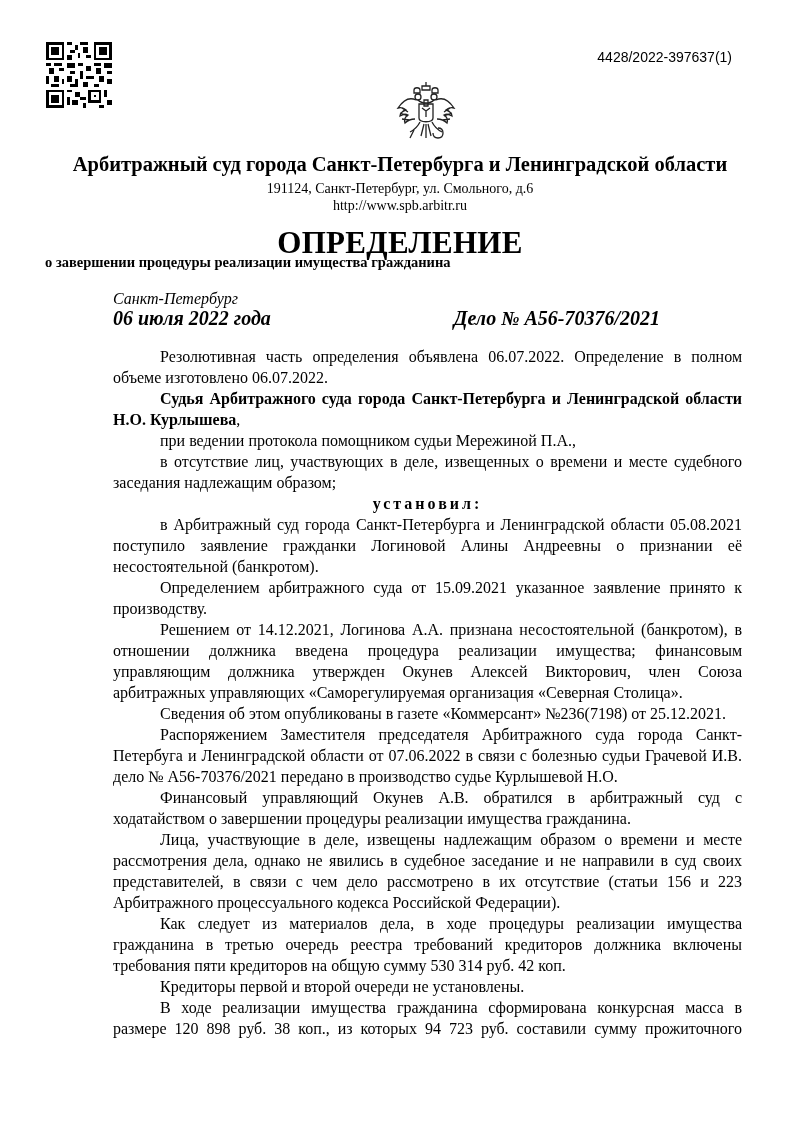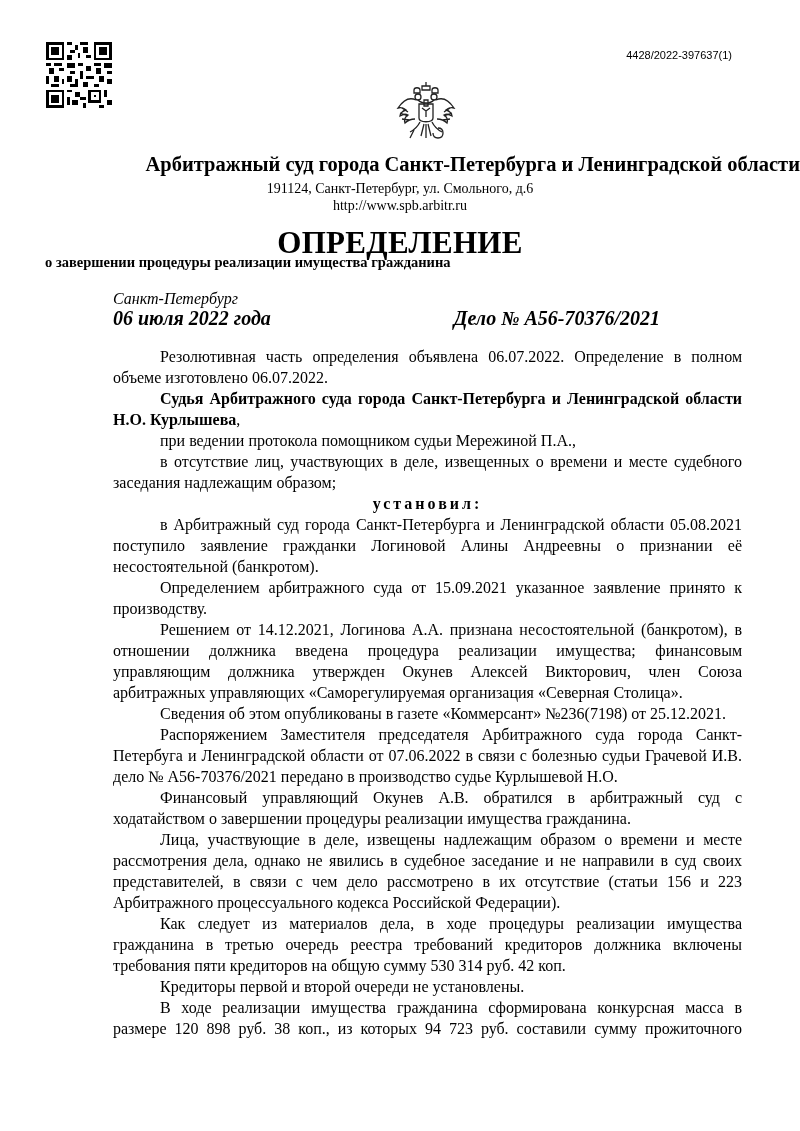--- a/index.html
+++ b/index.html
@@ -1,21 +1,21 @@
 <!DOCTYPE html>
 <html><head>
 <meta charset="utf-8">
 <style>
   html, body { margin: 0; padding: 0; background: #ffffff; }
   body { width: 800px; height: 1131px; position: relative; overflow: hidden;
          font-family: "Liberation Serif", serif; color: #000; }
   .qr { position: absolute; left: 46px; top: 42px; width: 66px; height: 66px; }
-  .doc-id { position: absolute; right: 68px; top: 49px; font-family: "Liberation Sans", sans-serif; font-size: 11px; }
+  .doc-id { position: absolute; right: 68px; top: 49px; font-family: "Liberation Sans", sans-serif; font-size: 14px; }
   .emblem { position: absolute; left: 394px; top: 80px; width: 64px; height: 64px; }
-  .court-name { position: absolute; left: 0; right: 0; top: 153px; text-align: right; font-weight: bold; font-size: 20.5px; }
+  .court-name { position: absolute; left: 0; right: 0; top: 153px; text-align: center; font-weight: bold; font-size: 20.5px; }
   .addr { position: absolute; left: 0; right: 0; text-align: center; font-size: 14px; }
   .addr.l1 { top: 181px; }
   .addr.l2 { top: 198px; }
   .doc-type { position: absolute; left: 0; right: 0; top: 225px; text-align: center; font-weight: bold; font-size: 31px; letter-spacing: 0.3px; }
   .doc-subtitle { position: absolute; left: 0; right: 0; top: 254px; font-weight: bold; font-size: 14.5px; padding-left: 45px; }
   .city { position: absolute; left: 113px; top: 290px; font-style: italic; font-size: 16px; }
   .date { position: absolute; left: 113px; top: 307px; font-style: italic; font-weight: bold; font-size: 20px; }
   .case { position: absolute; right: 140px; top: 307px; font-style: italic; font-weight: bold; font-size: 20px; }
   .body-text { position: absolute; left: 113px; width: 629px; top: 346px; font-size: 16px; line-height: 21px; }
   .body-text p { margin: 0; text-align: justify; text-indent: 47px; }

